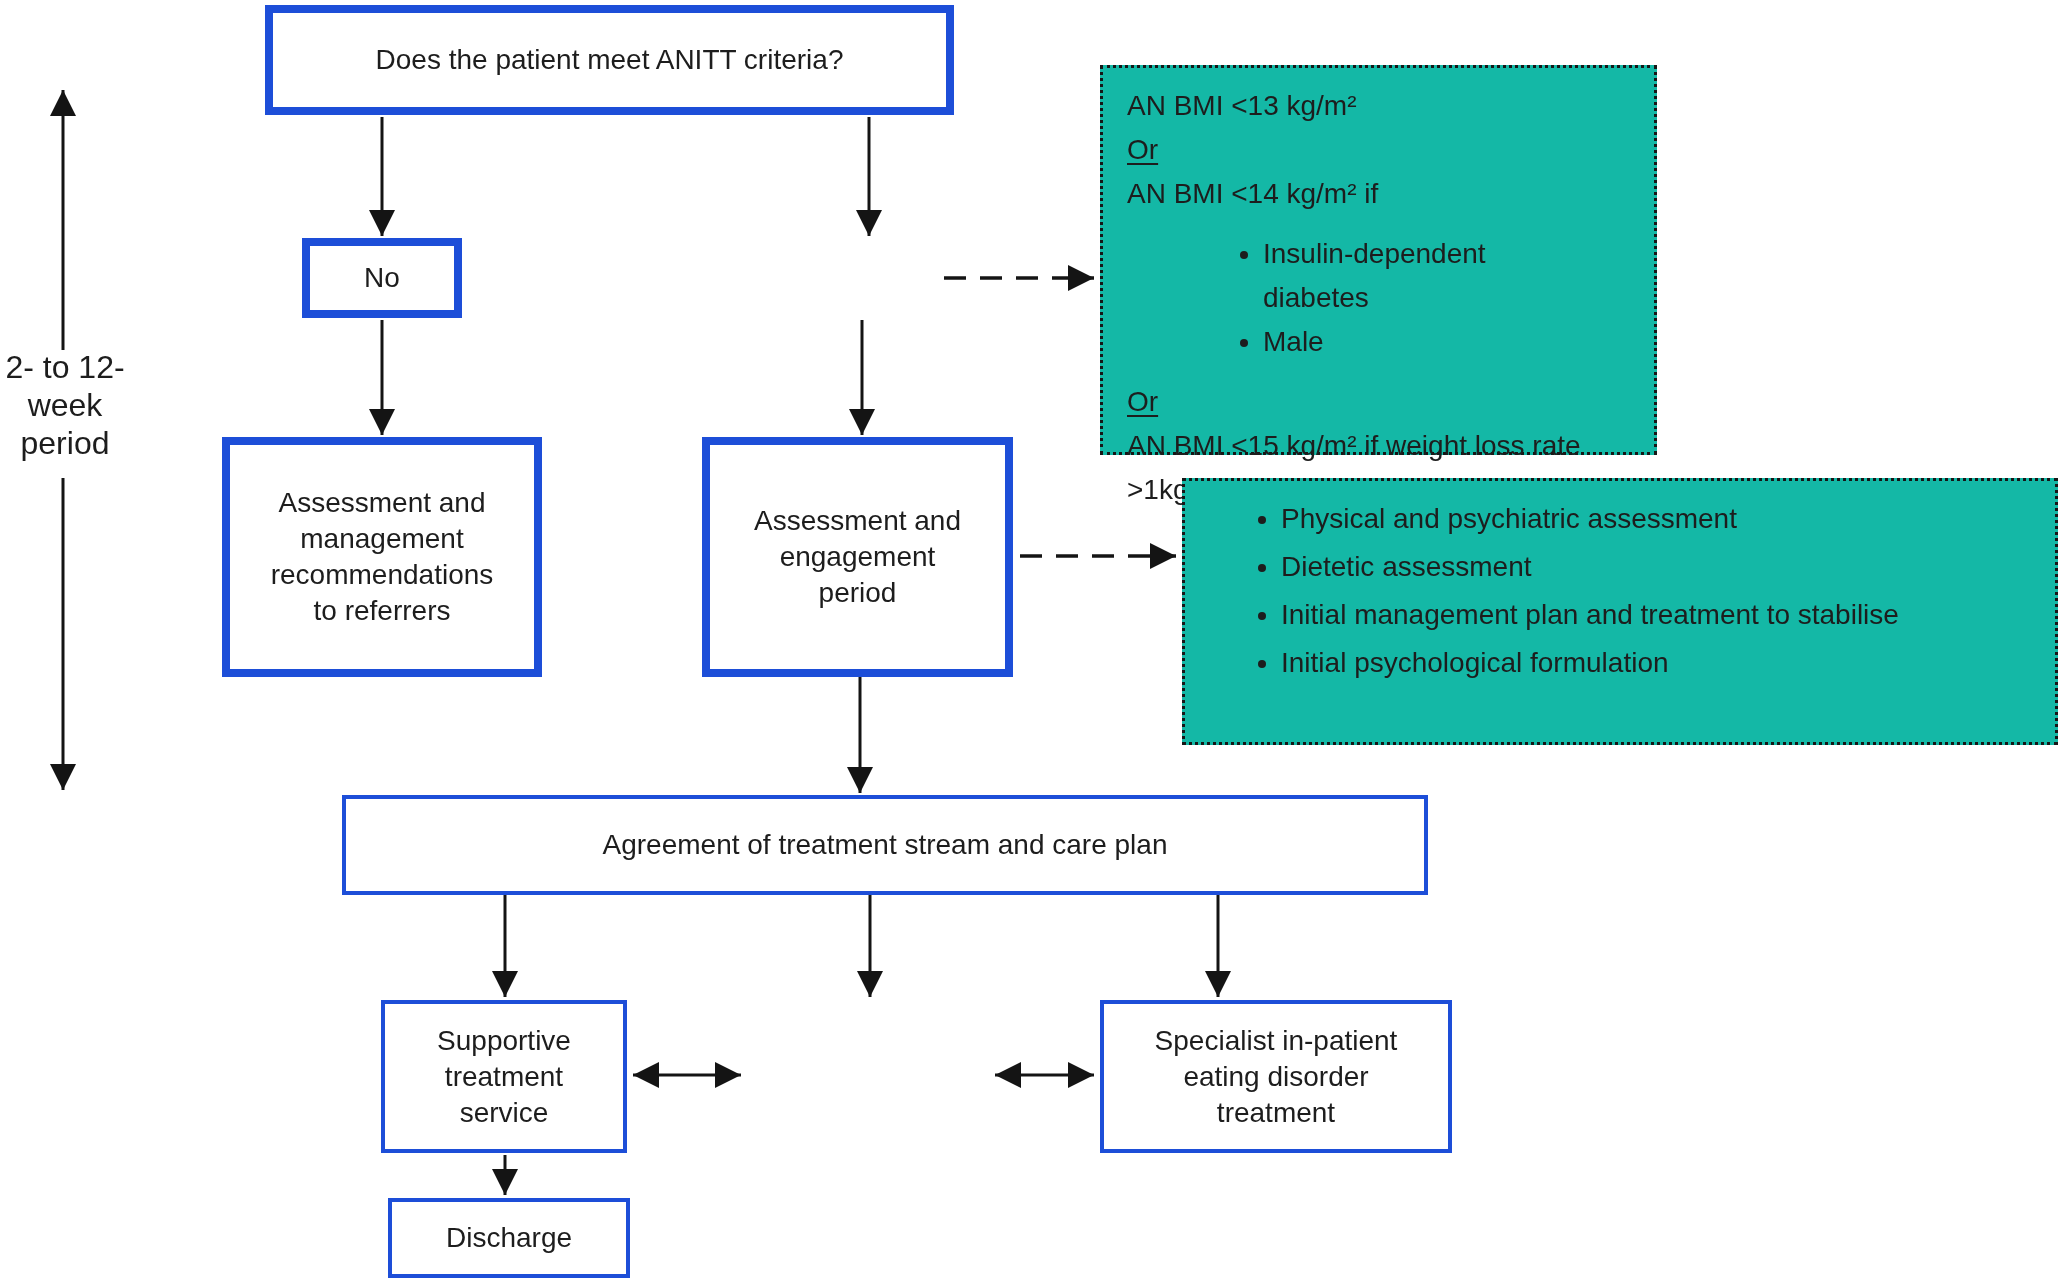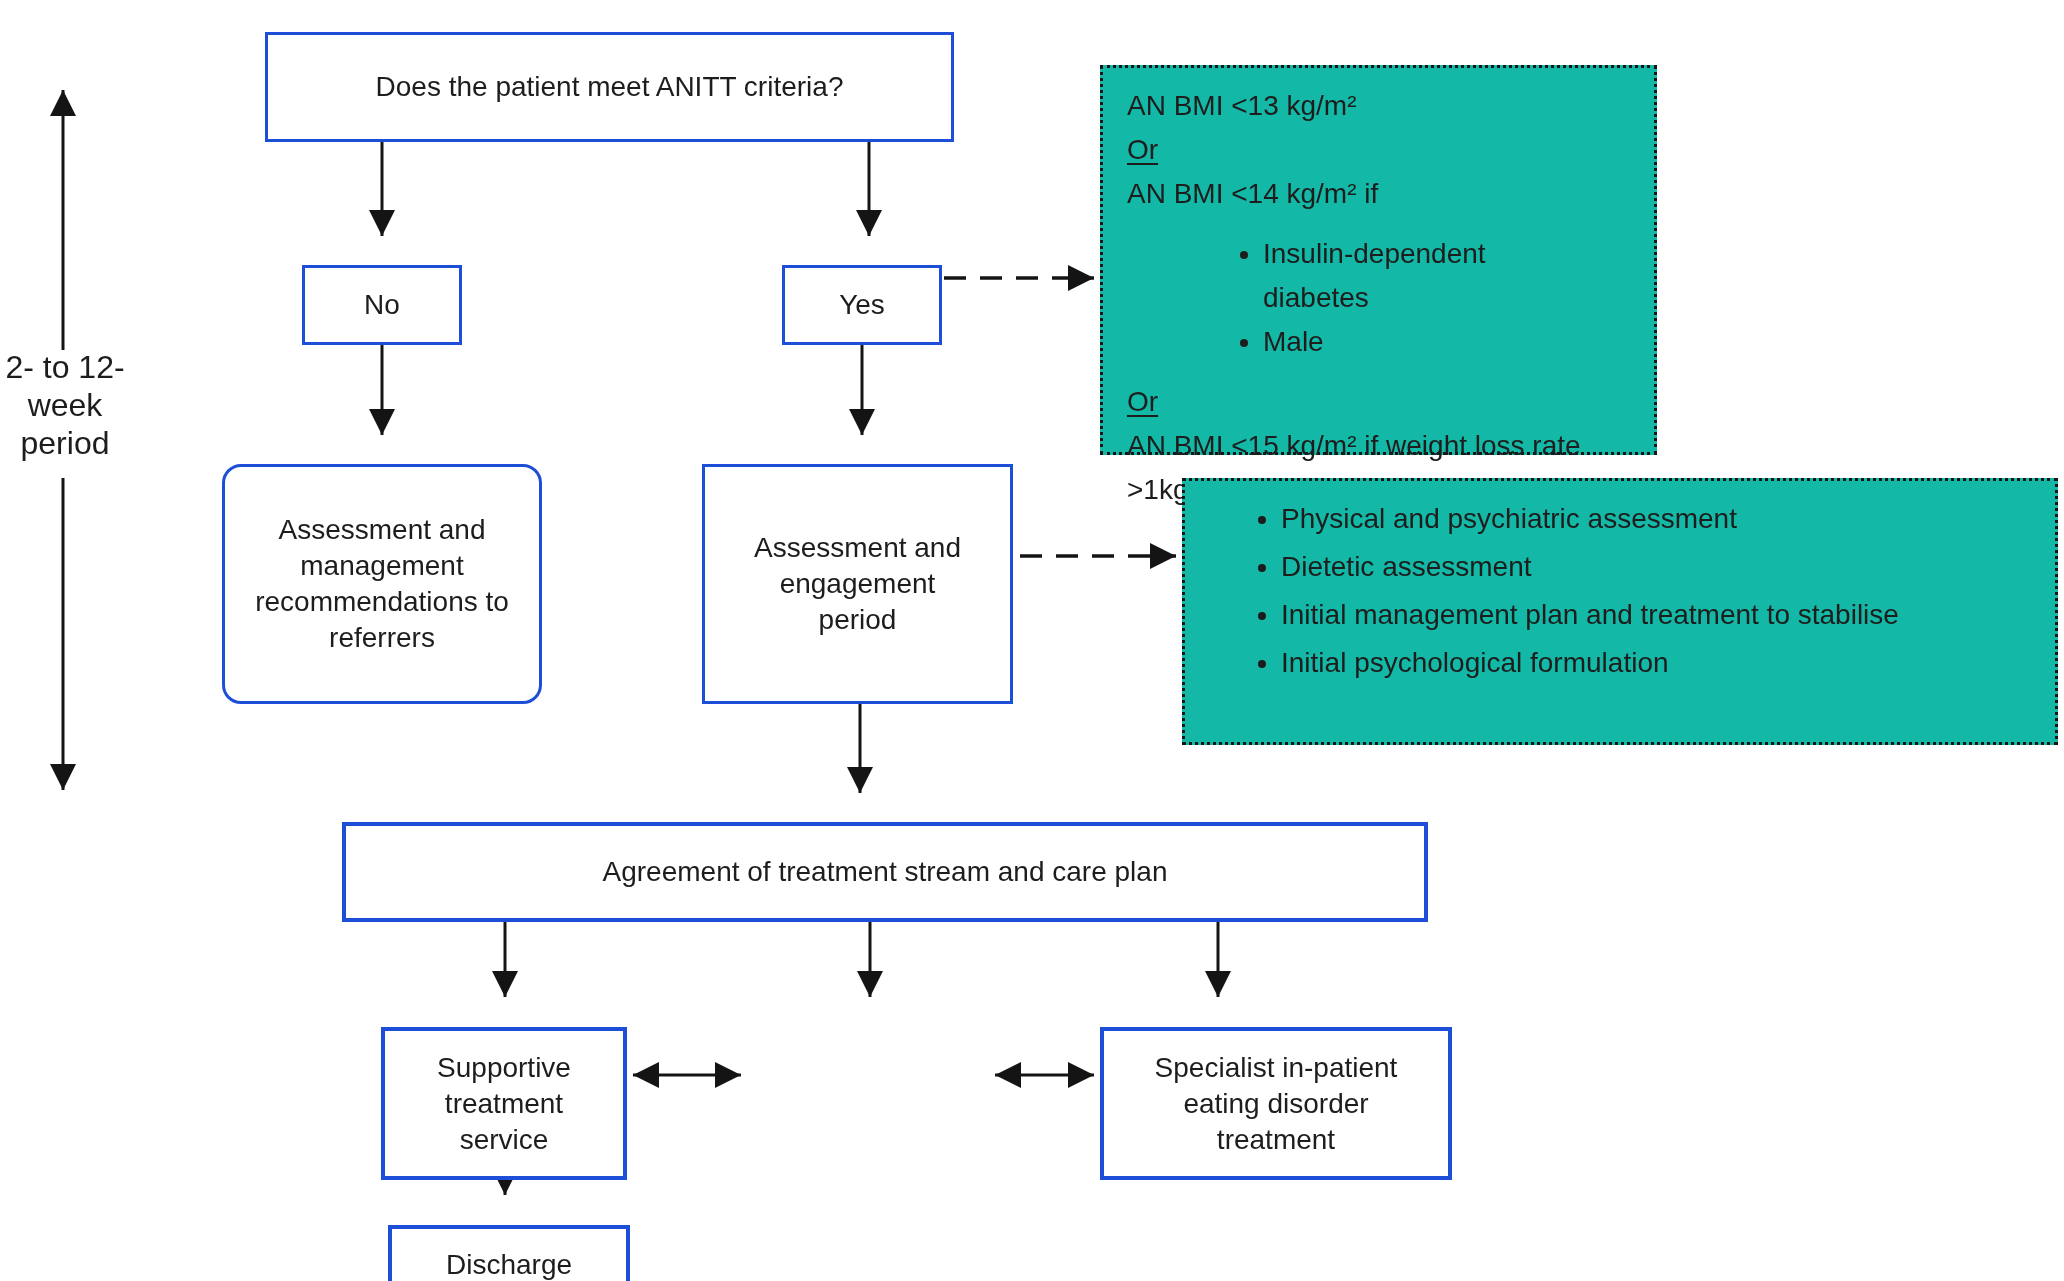--- a/index.html
+++ b/index.html
@@ -3,23 +3,23 @@
 <meta charset="utf-8">
 <style>
   * { box-sizing: border-box; }
   html,body { margin:0; padding:0; background:#ffffff; }
   #stage {
     position:relative; width:2064px; height:1281px; background:#ffffff;
     font-family:"Liberation Sans","DejaVu Sans",sans-serif;
     color:#1d1d1d; overflow:hidden;
   }
   .box {
-    position:absolute; background:#ffffff; border:3px solid #1d4ed8;
+    position:absolute; background:#ffffff; border:8px solid #1d4ed8;
     display:flex; align-items:center; justify-content:center;
-    text-align:center; font-size:28px; line-height:36px;margin-top:27px;
+    text-align:center; font-size:28px; line-height:36px;
   }
   .box-heavy { border-width:4px; }
   .dotted-box {
     position:absolute; background:#14b8a6; border:3.5px dotted #161616;
     font-size:28px;
   }
   .crit-line { line-height:44px; }
   .or-line { text-decoration:underline; text-underline-offset:4px; }
   .crit-list { margin:16px; padding-left:120px; }
   .crit-list li { line-height:44px; }
@@ -70,25 +70,22 @@
   </div>
 
   <div class="box" style="left:265px; top:5px; width:689px; height:110px;">
     <span>Does the patient meet ANITT criteria?</span>
   </div>
 
   <div class="box" style="left:302px; top:238px; width:160px; height:80px;">
     <span>No</span>
   </div>
 
-  <div class="box" style="left:782px; top:238px; width:160px; height:80px;">
-    <span>Yes</span>
-  </div>
 
-  <div class="box" style="left:222px; top:437px; width:320px; height:240px; padding:0 30px;border-radius:19px;">
+  <div class="box" style="left:222px; top:437px; width:320px; height:240px; padding:0 30px;">
     <span>Assessment and management recommendations to referrers</span>
   </div>
 
   <div class="box" style="left:702px; top:437px; width:311px; height:240px; padding:0 40px;">
     <span>Assessment and engagement period</span>
   </div>
 
   <div class="box box-heavy" style="left:342px; top:795px; width:1086px; height:100px;">
     <span>Agreement of treatment stream and care plan</span>
   </div>

